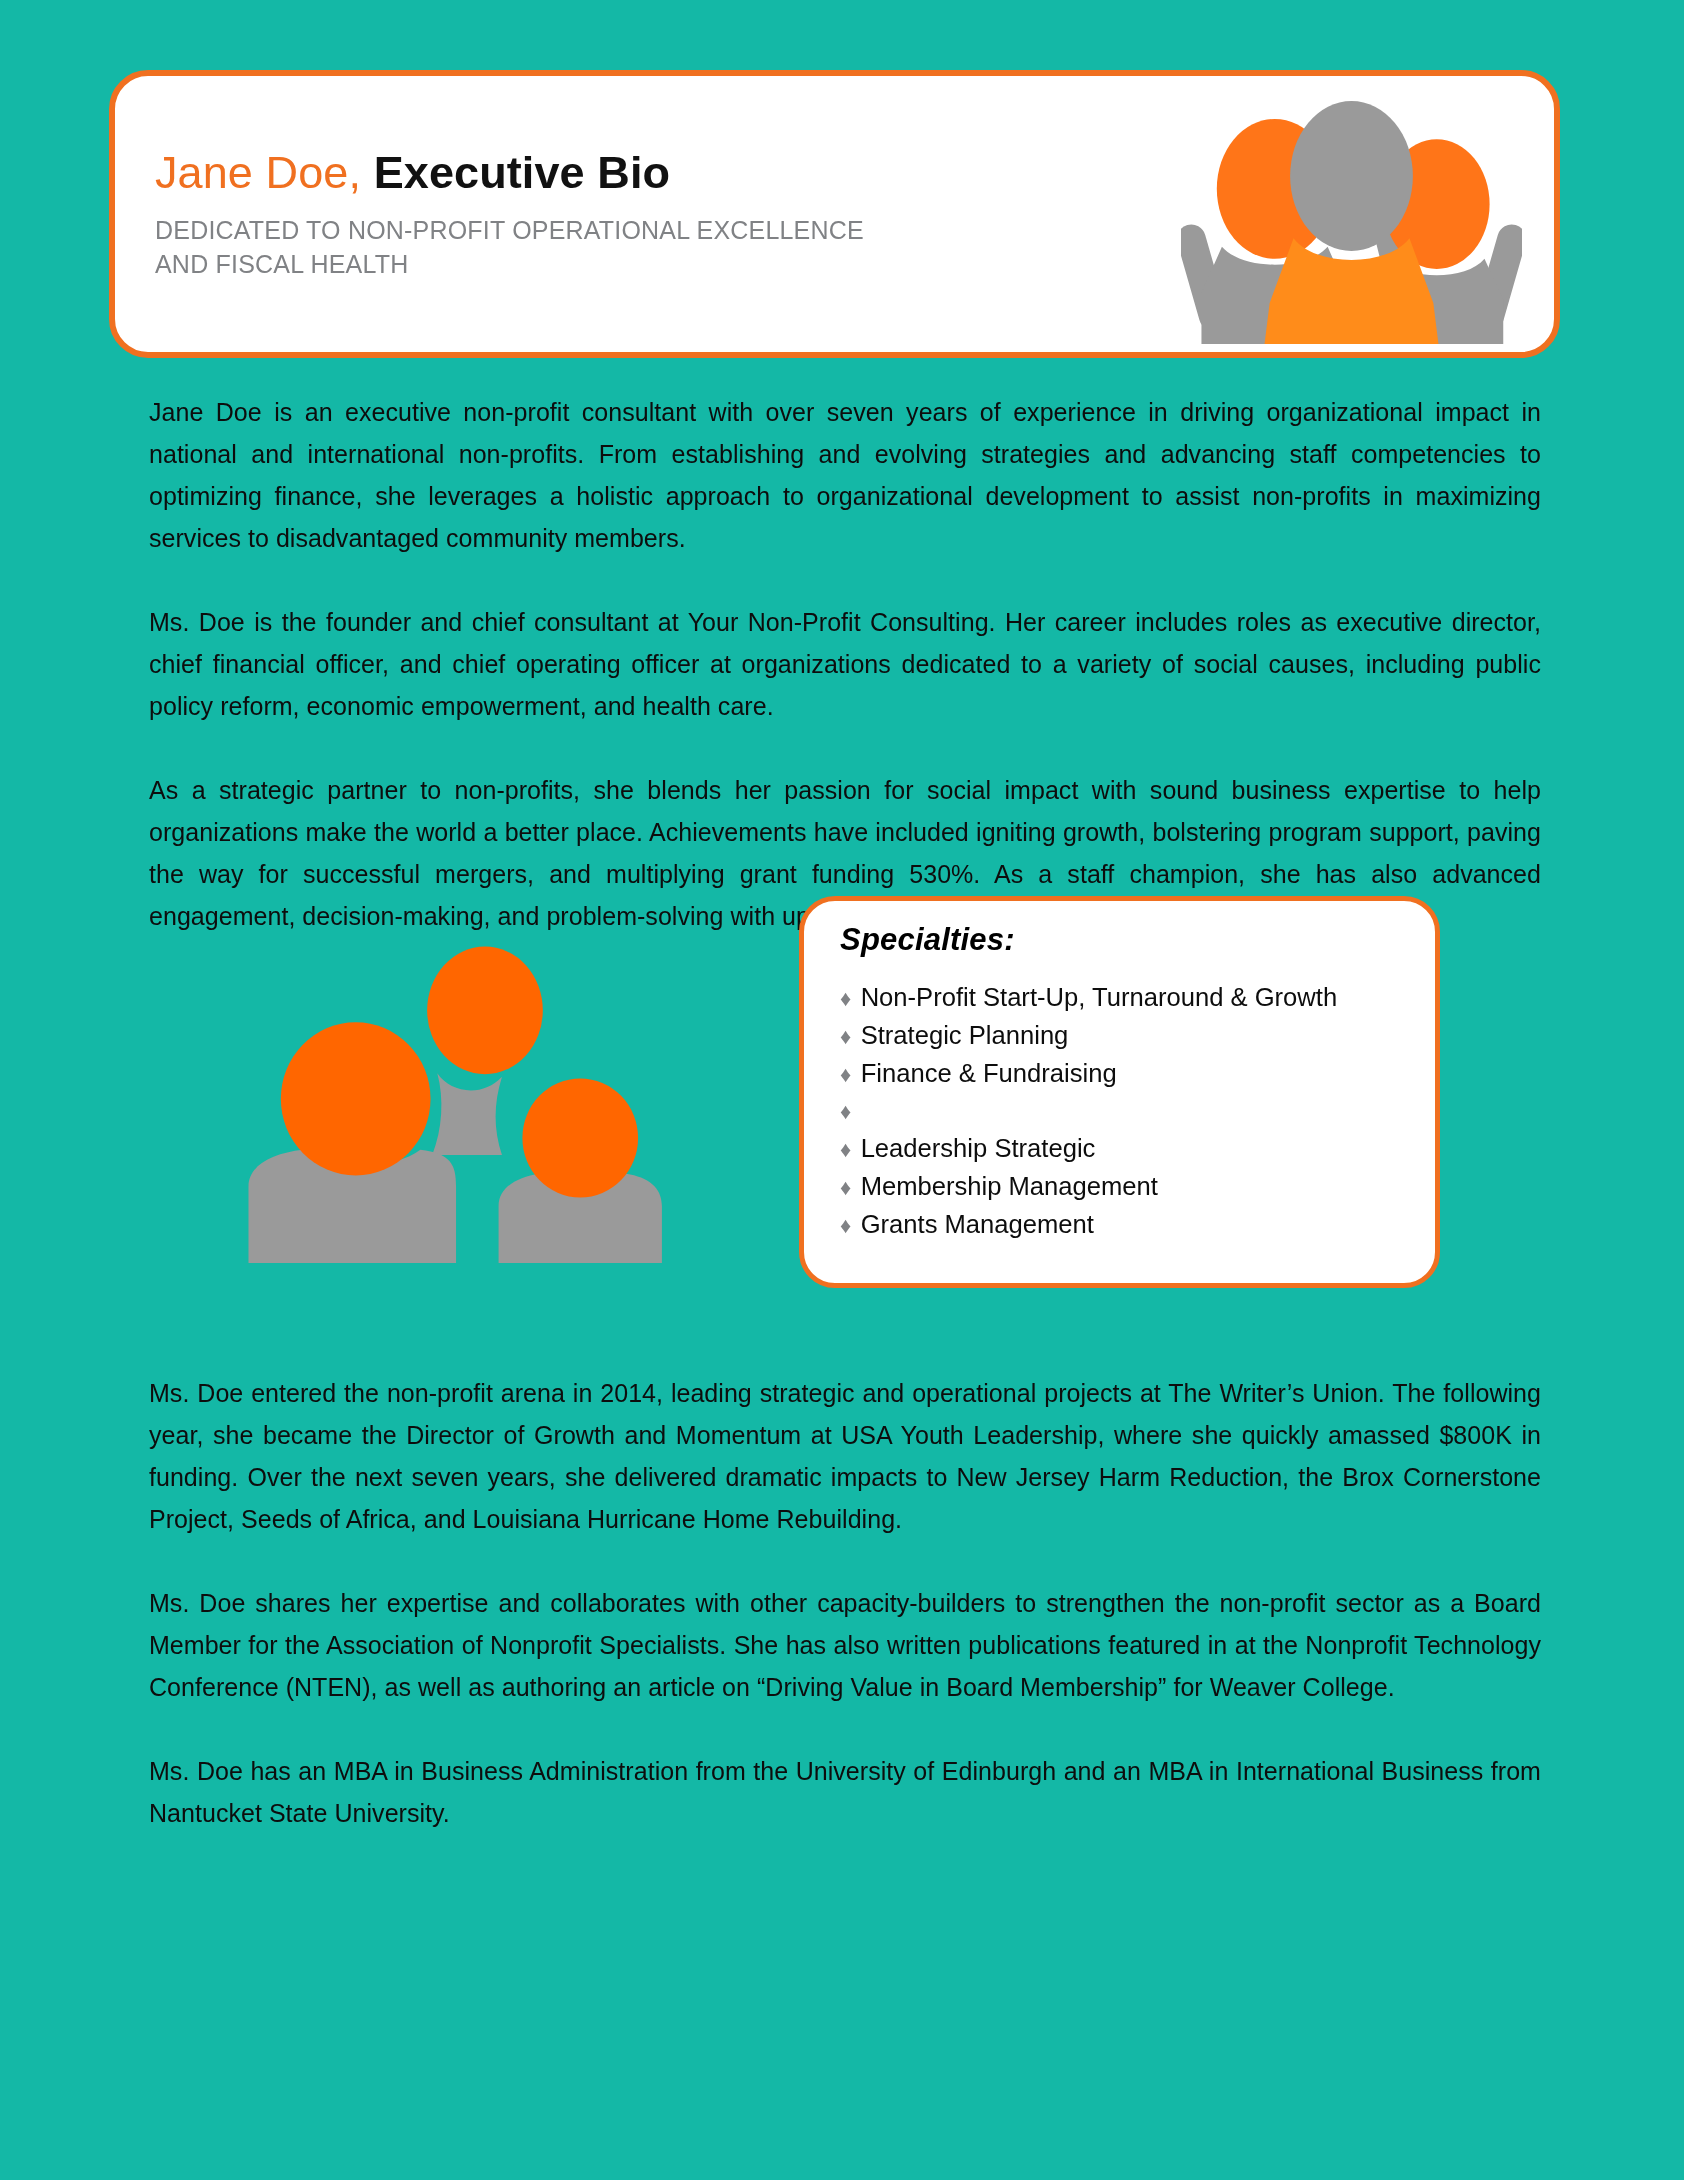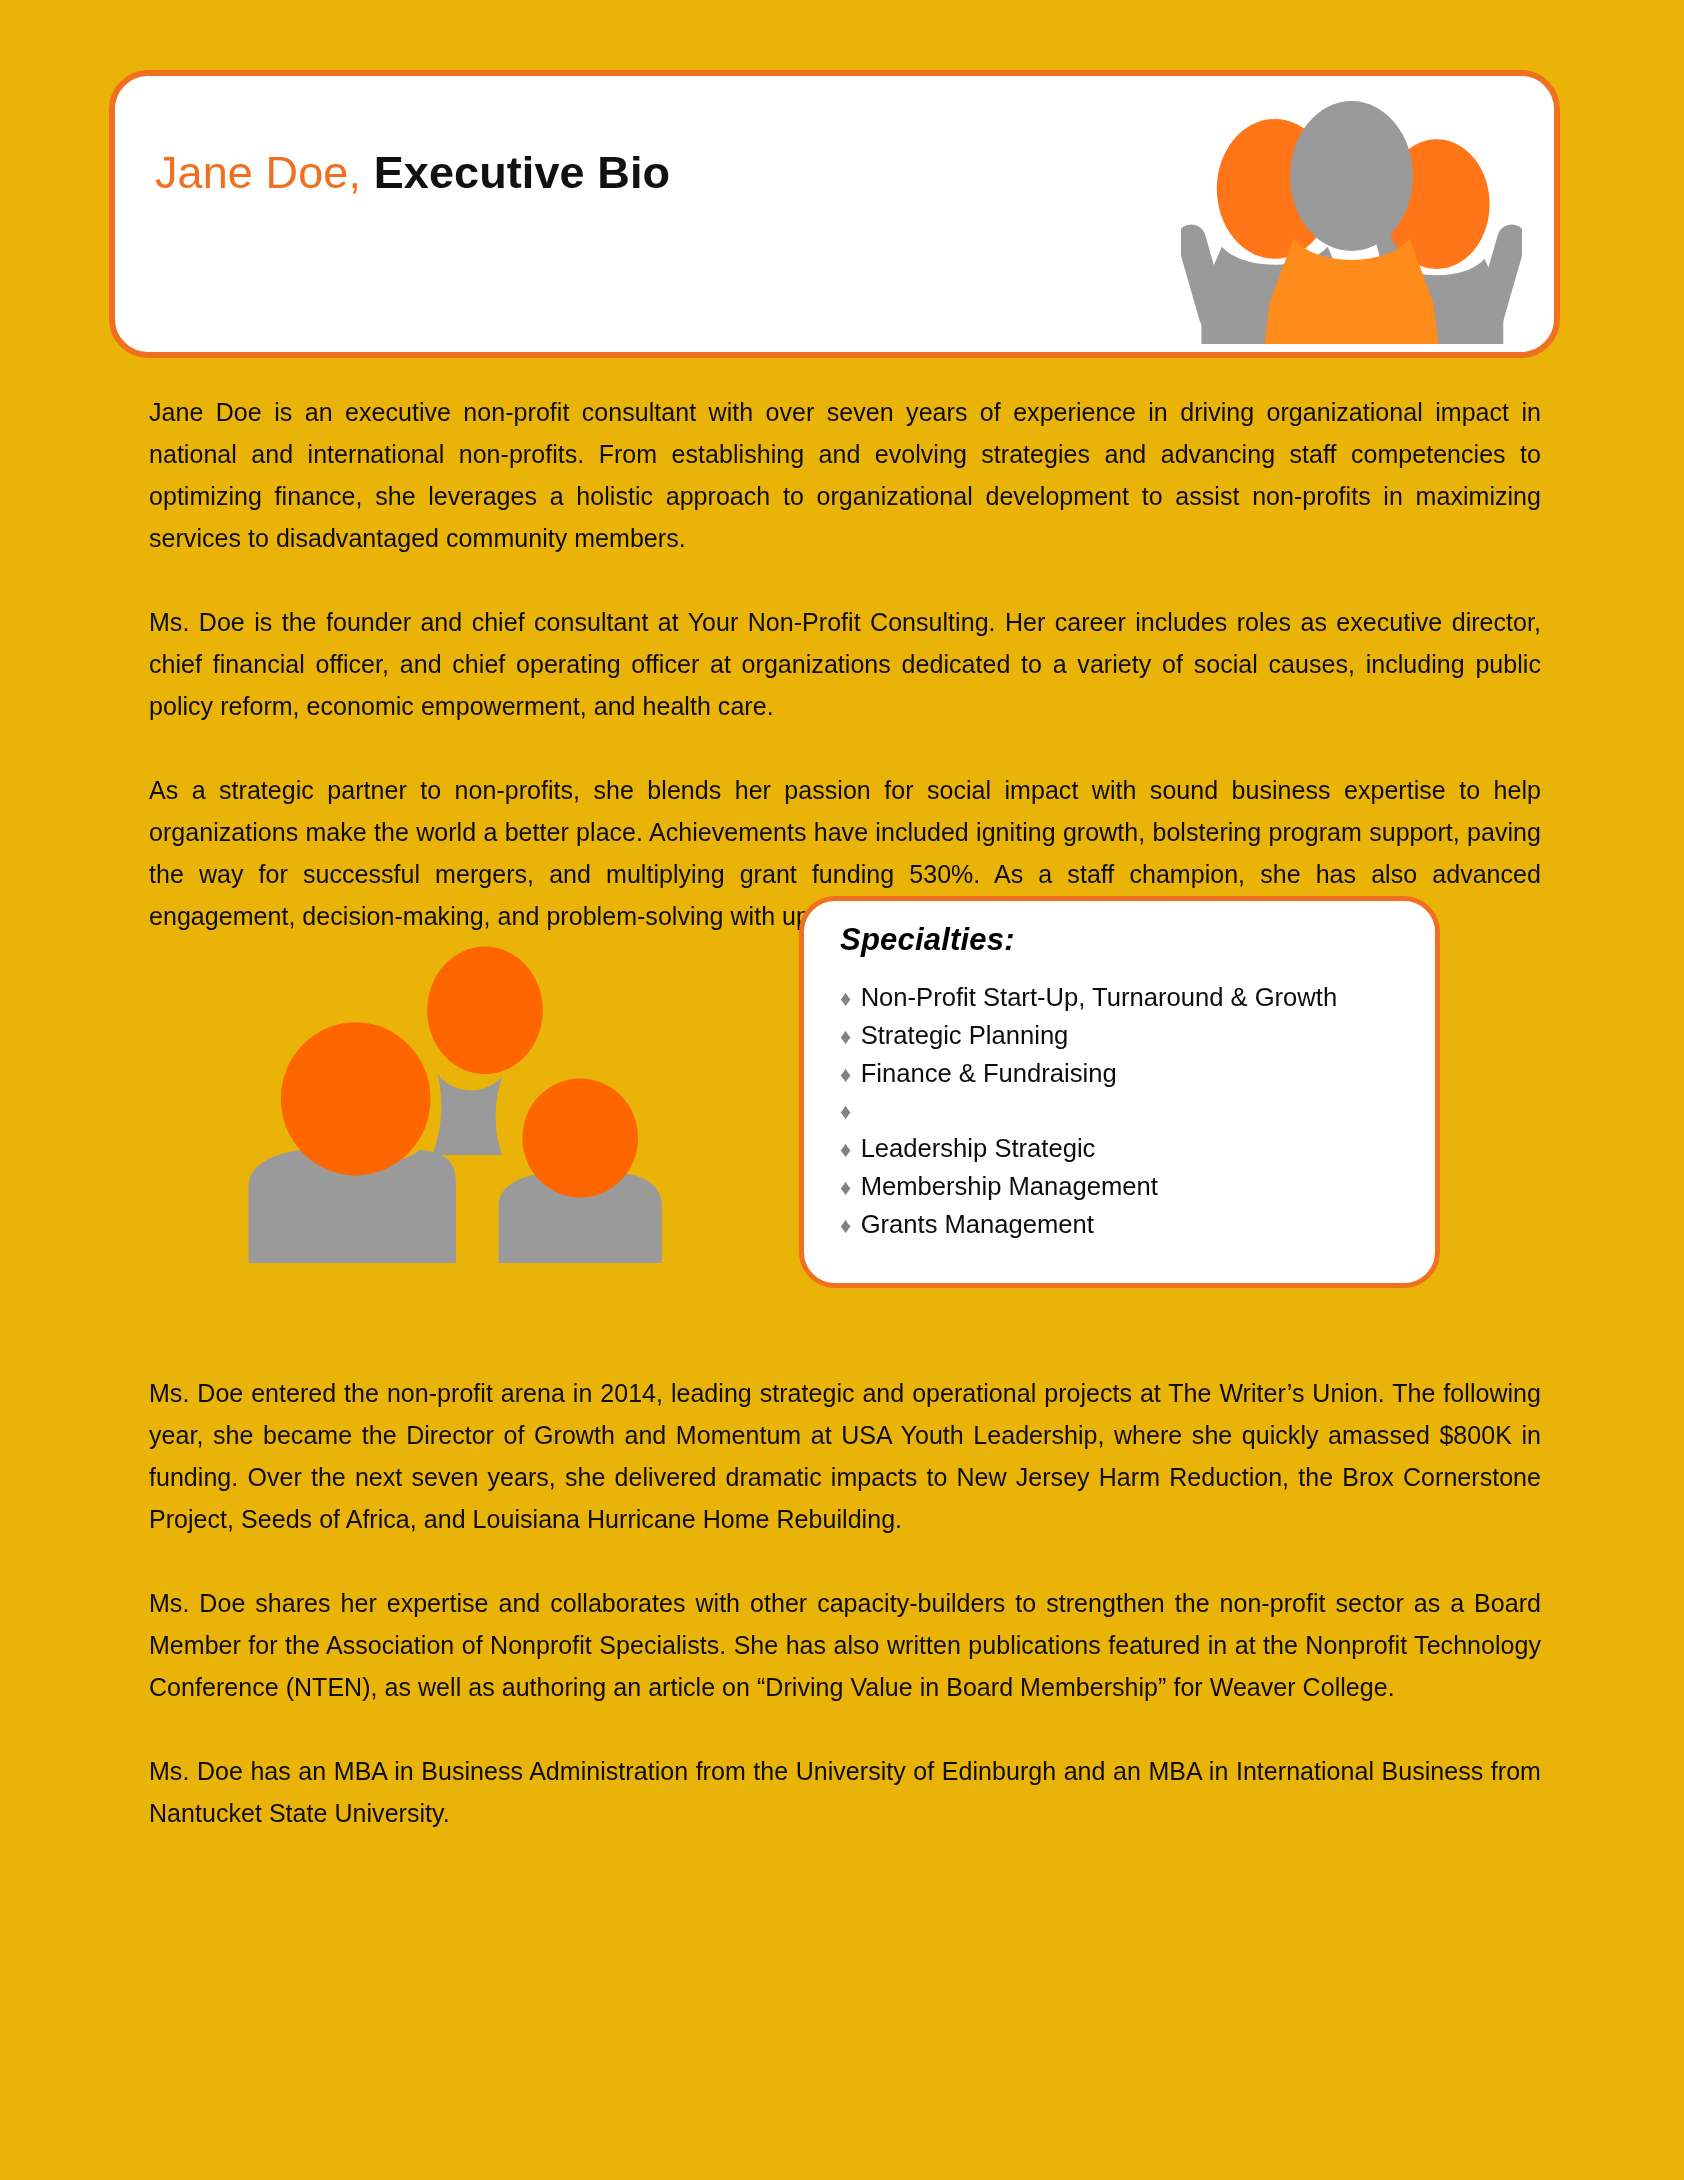--- a/index.html
+++ b/index.html
@@ -11,21 +11,21 @@
     width: 1685px;
     height: 2181px;
     position: relative;
     font-family: "Liberation Sans", sans-serif;
     -webkit-font-smoothing: antialiased;
   }
 
   .page {
     position: absolute;
     inset: 0;
-    background: #eab308;
+    background: #14b8a6;
     overflow: hidden;
   }
 
   
   .header-box {
     position: absolute;
     left: 109px;
     top: 70px;
     width: 1451px;
     height: 288px;
@@ -169,20 +169,24 @@
 
 <div class="page">
 
   <div class="header-box">
 
     <div class="header-text-block">
       <div class="header-title">
         <span class="name">Jane Doe,</span>
         <span class="role">Executive Bio</span>
       </div>
+      <div class="header-subtitle">
+        <div>DEDICATED TO NON-PROFIT OPERATIONAL EXCELLENCE</div>
+        <div>AND FISCAL HEALTH</div>
+      </div>
     </div>
 
     <div class="header-graphic">
       <svg viewBox="0 0 400 292" xmlns="http://www.w3.org/2000/svg">
 
         <rect x="8" y="150" width="34" height="128" rx="17" fill="#9A9A9A" transform="rotate(-16 25 214)"></rect>
 
         <rect x="358" y="150" width="34" height="128" rx="17" fill="#9A9A9A" transform="rotate(16 375 214)"></rect>
 
         <rect x="236" y="148" width="32" height="104" rx="16" fill="#9A9A9A" transform="rotate(-14 252 200)"></rect>

